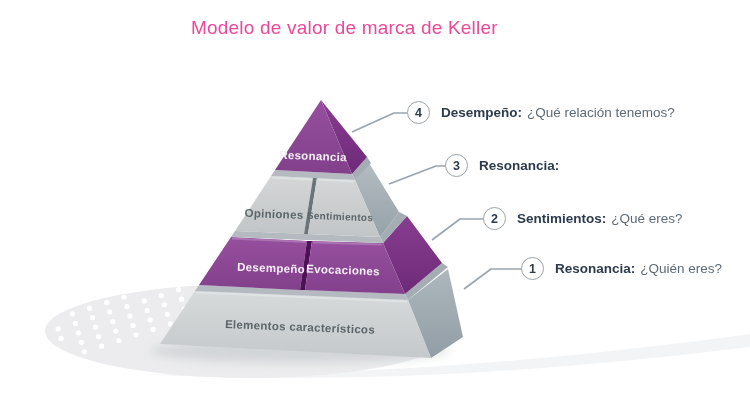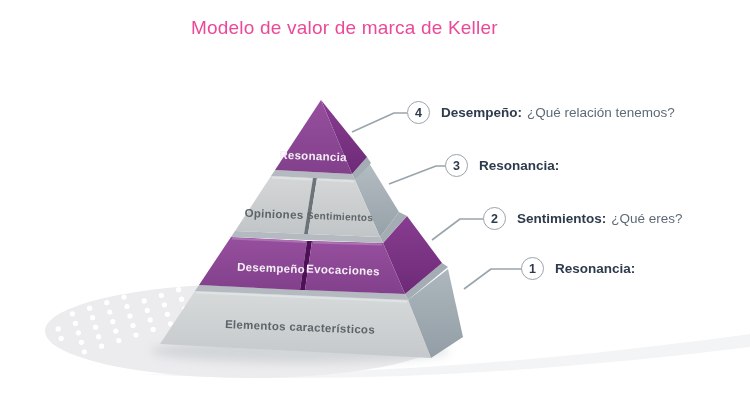--- a/index.html
+++ b/index.html
@@ -158,15 +158,16 @@
     <span class="term">Resonancia:</span>
   </div>
   <div class="callout" style="left:483px;top:207px;">
     <div class="num-circle">2</div>
     <span class="term">Sentimientos:</span>
     <span class="q">¿Qué eres?</span>
   </div>
   <div class="callout" style="left:521px;top:257px;">
     <div class="num-circle">1</div>
     <span class="term">Resonancia:</span>
+    <span class="q">¿Quién eres?</span>
   </div>
 
 </div>
 
 </body></html>

